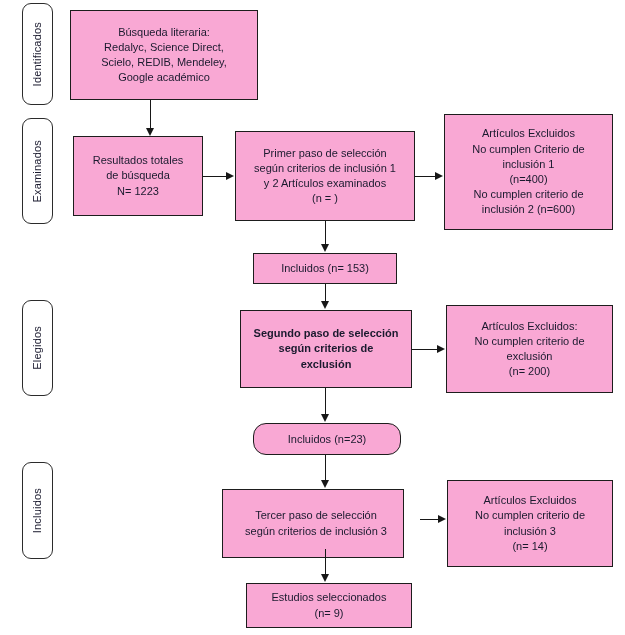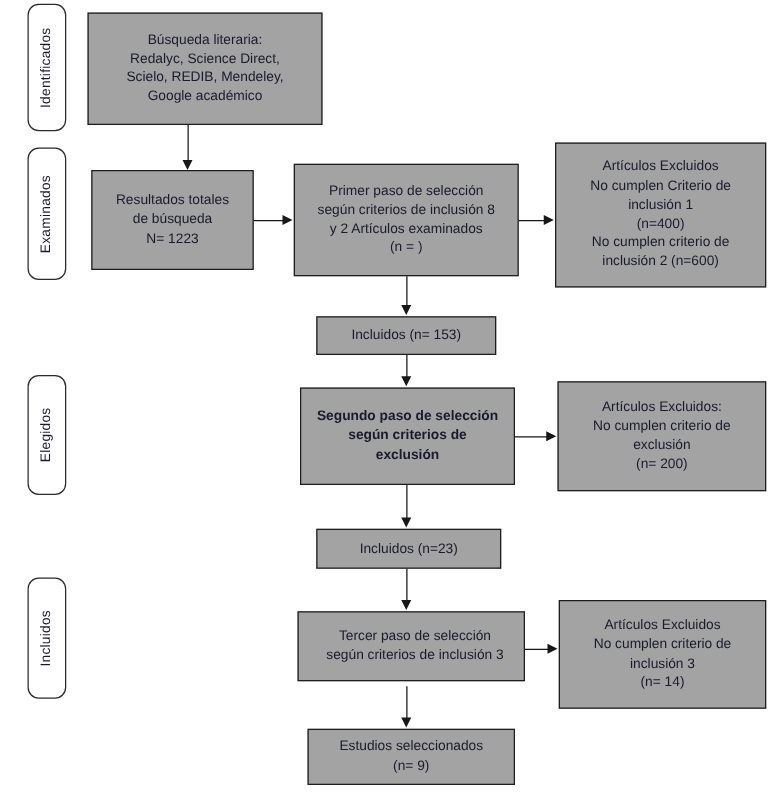--- a/index.html
+++ b/index.html
@@ -32,21 +32,21 @@
     font-size: 11px;
     letter-spacing: 0.2px;
     line-height: 1;
     white-space: nowrap;
     color: #1a1a2e;
   }
   
   .box {
     position: absolute;
     border: 1.4px solid #1d1d1d;
-    background: #a3a3a3;
+    background: #f9a8d4;
     box-sizing: border-box;
     display: flex;
     align-items: center;
     justify-content: center;
     text-align: center;
     padding: 2px 4px;
   }
   .box .box-text {
     font-size: 11px;
     line-height: 1.38;
@@ -116,21 +116,21 @@
   </div>
 
   <div class="box" style="left:73px; top:136px; width:130px; height:80px;">
     <span class="box-text">Resultados totales
 de búsqueda
 N= 1223</span>
   </div>
 
   <div class="box" style="left:235px; top:131px; width:180px; height:90px;">
     <span class="box-text">Primer paso de selección
-según criterios de inclusión 8
+según criterios de inclusión 1
 y 2 Artículos examinados
 (n = )</span>
   </div>
 
   <div class="box" style="left:444px; top:114px; width:169px; height:116px;">
     <span class="box-text">Artículos Excluidos
 No cumplen Criterio de
 inclusión 1
 (n=400)
 No cumplen criterio de
@@ -147,25 +147,25 @@
 exclusión</span>
   </div>
 
   <div class="box" style="left:446px; top:305px; width:167px; height:88px;">
     <span class="box-text">Artículos Excluidos:
 No cumplen criterio de
 exclusión
 (n= 200)</span>
   </div>
 
-  <div class="box tight" style="left:253px; top:423px; width:148px; height:32px;">
+  <div class="box tight" style="left:253px; top:423px; width:148px; height:32px;border-radius:13px;">
     <span class="box-text">Incluidos (n=23)</span>
   </div>
 
-  <div class="box" style="left:238px; top:489px; width:182px; height:56px;padding-left:10px;">
+  <div class="box" style="left:222px; top:489px; width:182px; height:69px;padding-left:10px;">
     <span class="box-text">Tercer paso de selección
 según criterios de inclusión 3</span>
   </div>
 
   <div class="box" style="left:447px; top:480px; width:166px; height:87px;">
     <span class="box-text">Artículos Excluidos
 No cumplen criterio de
 inclusión 3
 (n= 14)</span>
   </div>

